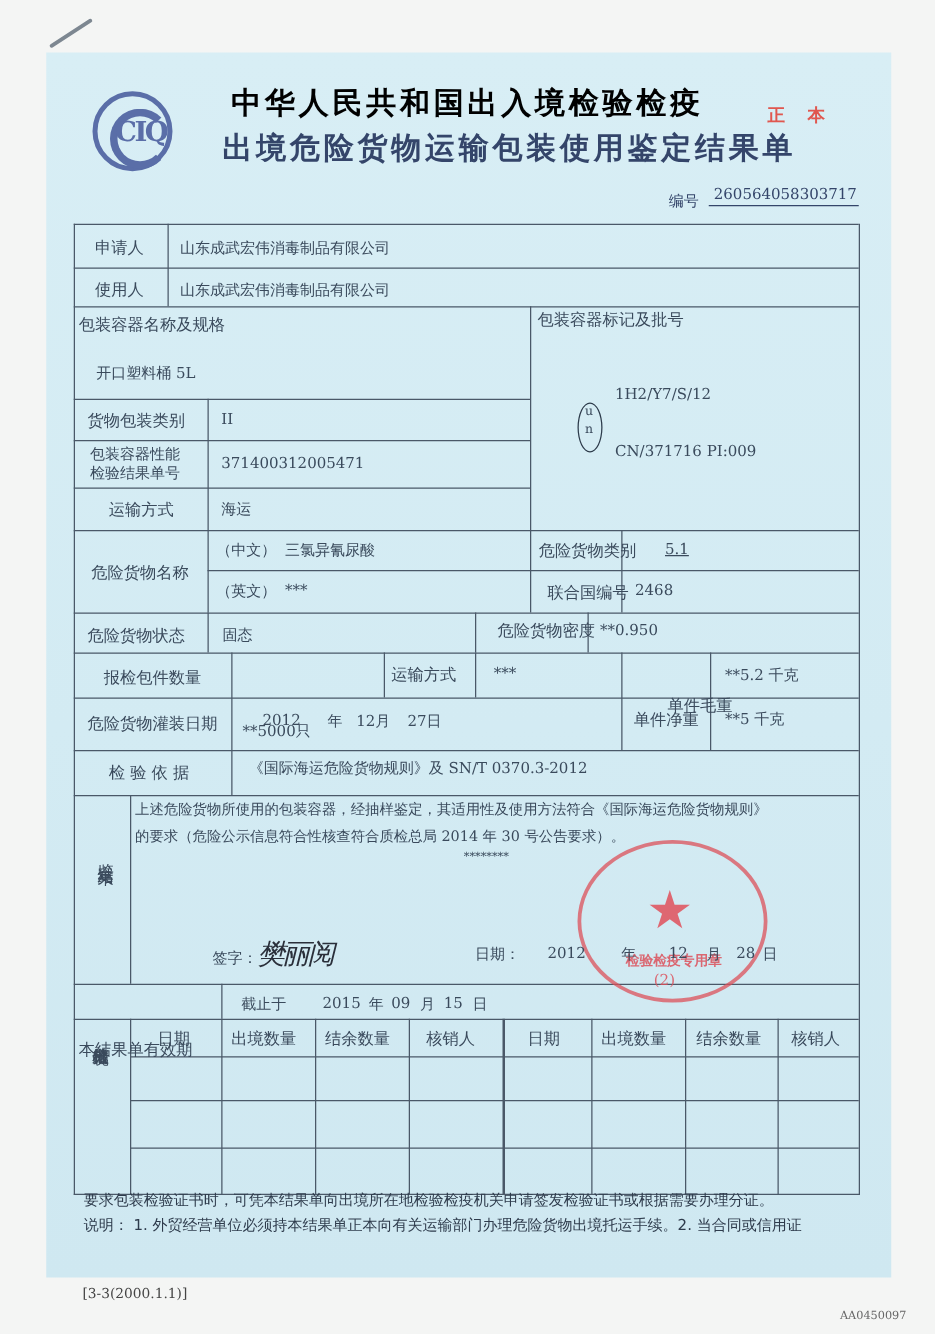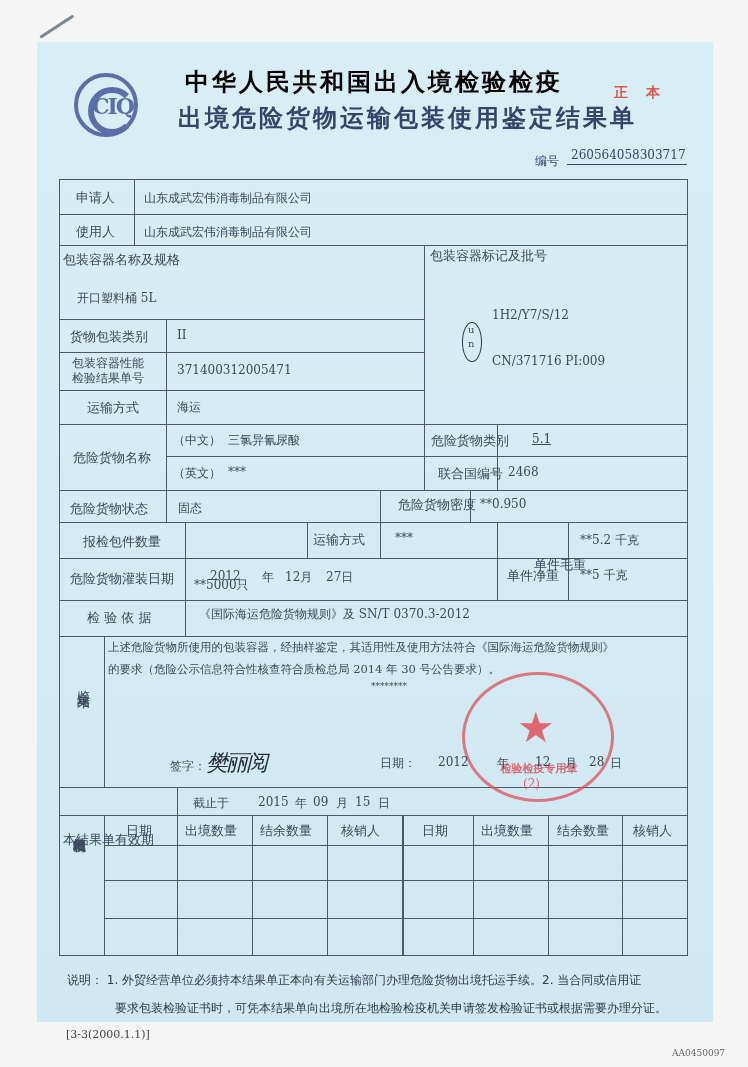--- a/index.html
+++ b/index.html
@@ -202,15 +202,15 @@
 <span class="lb" style="left:126px;top:822px;">日期</span>
 <span class="lb" style="left:185px;top:822px;">出境数量</span>
 <span class="lb" style="left:260px;top:822px;">结余数量</span>
 <span class="lb" style="left:341px;top:822px;">核销人</span>
 <span class="lb" style="left:422px;top:822px;">日期</span>
 <span class="lb" style="left:481px;top:822px;">出境数量</span>
 <span class="lb" style="left:557px;top:822px;">结余数量</span>
 <span class="lb" style="left:633px;top:822px;">核销人</span>
 
 <div class="note" style="top:972px;">说明： 1. 外贸经营单位必须持本结果单正本向有关运输部门办理危险货物出境托运手续。2. 当合同或信用证</div>
-<div class="note" style="top:1000px;margin-left:48px;">要求包装检验证书时，可凭本结果单向出境所在地检验检疫机关申请签发检验证书或根据需要办理分证。</div>
+<div class="note" style="top:952px;">要求包装检验证书时，可凭本结果单向出境所在地检验检疫机关申请签发检验证书或根据需要办理分证。</div>
 <div class="code">[3-3(2000.1.1)]</div>
 <div class="bcode">AA0450097</div>
 
 </body></html>

